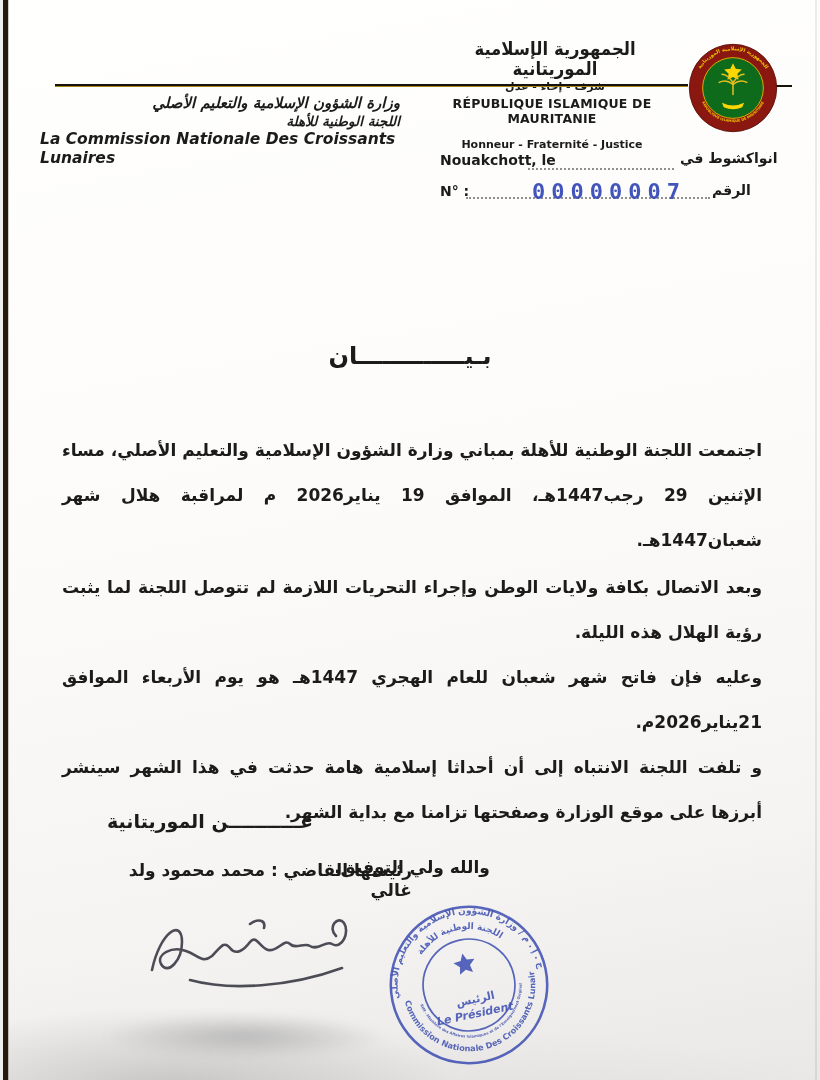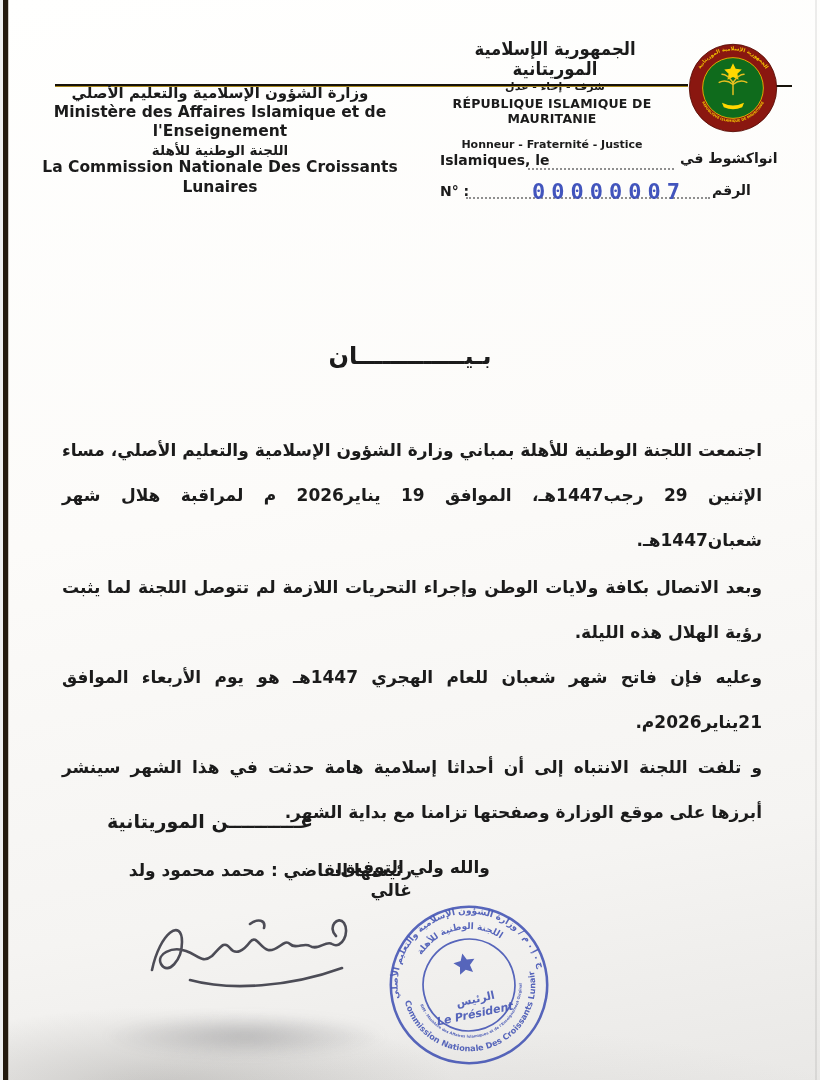--- a/index.html
+++ b/index.html
@@ -11,21 +11,21 @@
       radial-gradient(ellipse 700px 200px at 55% 108%, rgba(140,138,135,.18), transparent 70%),
       linear-gradient(170deg,#fffffe 0%,#fcfbf9 45%,#f5f4f2 78%,#e9e8e6 100%);
   }
   .abs{position:absolute;}
   
   #left-edge{left:0;top:0;width:11px;height:100%;
     background:linear-gradient(to right,#efefef 0 3px,#241a0e 3px 8px,rgba(60,45,25,.25) 8px 9px,transparent 9px);}
   #right-edge{right:3px;top:0;width:2px;height:100%;background:rgba(0,0,0,.07);}
 
   
-  #hdr-left{left:40px;top:84px;width:360px;text-align:center;line-height:1.25;}
+  #hdr-left{left:40px;top:94px;width:360px;line-height:1.25;font-style:italic;}
   .h-ar{font-weight:bold;font-size:15px;direction:rtl;}
   .h-fr{font-weight:bold;font-size:15.5px;}
   .h-ar-small{font-weight:bold;font-size:13.5px;direction:rtl;}
   #hdr-center{left:448px;top:40px;width:214px;text-align:center;}
   #republic-ar{font-weight:bold;font-size:16.5px;direction:rtl;transform:scaleY(1.08);letter-spacing:-.5px;}
   #motto-ar{font-weight:bold;font-size:11px;direction:rtl;margin-top:2px;}
   #hdr-rule{left:55px;top:84px;width:633px;height:3px;
     background:linear-gradient(to bottom,#17120a 0 60%,#a8881c 60% 100%);}
   #hdr-rule-right{left:776px;top:85px;width:16px;height:2px;background:#17120a;}
   #hdr-fr-block{left:432px;top:96px;width:240px;text-align:center;}
@@ -72,21 +72,20 @@
   <div class="abs" id="hdr-center">
     <div id="republic-ar">الجمهورية الإسلامية الموريتانية</div>
     <div id="motto-ar">شرف - إخاء - عدل</div>
   </div>
 
   <div class="abs" id="hdr-rule"></div>
   <div class="abs" id="hdr-rule-right"></div>
 
   <div class="abs" id="hdr-left">
     <div class="h-ar">وزارة الشؤون الإسلامية والتعليم الأصلي</div>
-    <div class="h-fr">Ministère des Affaires Islamique et de l'Enseignement</div>
     <div class="h-ar-small">اللجنة الوطنية للأهلة</div>
     <div class="h-fr">La Commission Nationale Des Croissants Lunaires</div>
   </div>
 
   <div class="abs" id="hdr-fr-block">
     <div id="republic-fr">RÉPUBLIQUE ISLAMIQUE DE MAURITANIE</div>
     <div id="motto-fr">Honneur - Fraternité - Justice</div>
   </div>
 
   <div class="abs" id="seal-box">
@@ -109,21 +108,21 @@
         <path d="M 50,46 Q 42,40 35,44"></path>
         <path d="M 50,46 Q 58,40 65,44"></path>
         <path d="M 50,44 Q 44,35 38,35"></path>
         <path d="M 50,44 Q 56,35 62,35"></path>
       </g>
       <path fill="#ffd700" d="M 36,60 a 14,14 0 0 0 28,0 a 11,11 0 0 1 -28,0 z"></path>
       <path fill="#ffd700" d="M 38,66 q 12,6 24,0 l -2,5 q -10,4 -20,0 z"></path>
     </svg>
   </div>
 
-  <div class="abs ref-label" style="left:440px;top:152px">Islamiques, le</div>
+  <div class="abs ref-label" style="left:440px;top:152px">Nouakchott, le</div>
   <div class="abs dotline" style="left:528px;top:168px;width:146px"></div>
   <div class="abs ref-ar" style="left:680px;top:150px">انواكشوط في</div>
 
   <div class="abs ref-label" style="left:440px;top:183px">N° :</div>
   <div class="abs dotline" style="left:466px;top:197px;width:244px"></div>
   <div class="abs bluestamp" id="number-stamp">00000007</div>
   <div class="abs ref-ar" style="left:712px;top:182px">الرقم</div>
 
   <div class="abs" id="stmt-title">بـيـــــــــــــان</div>
 

